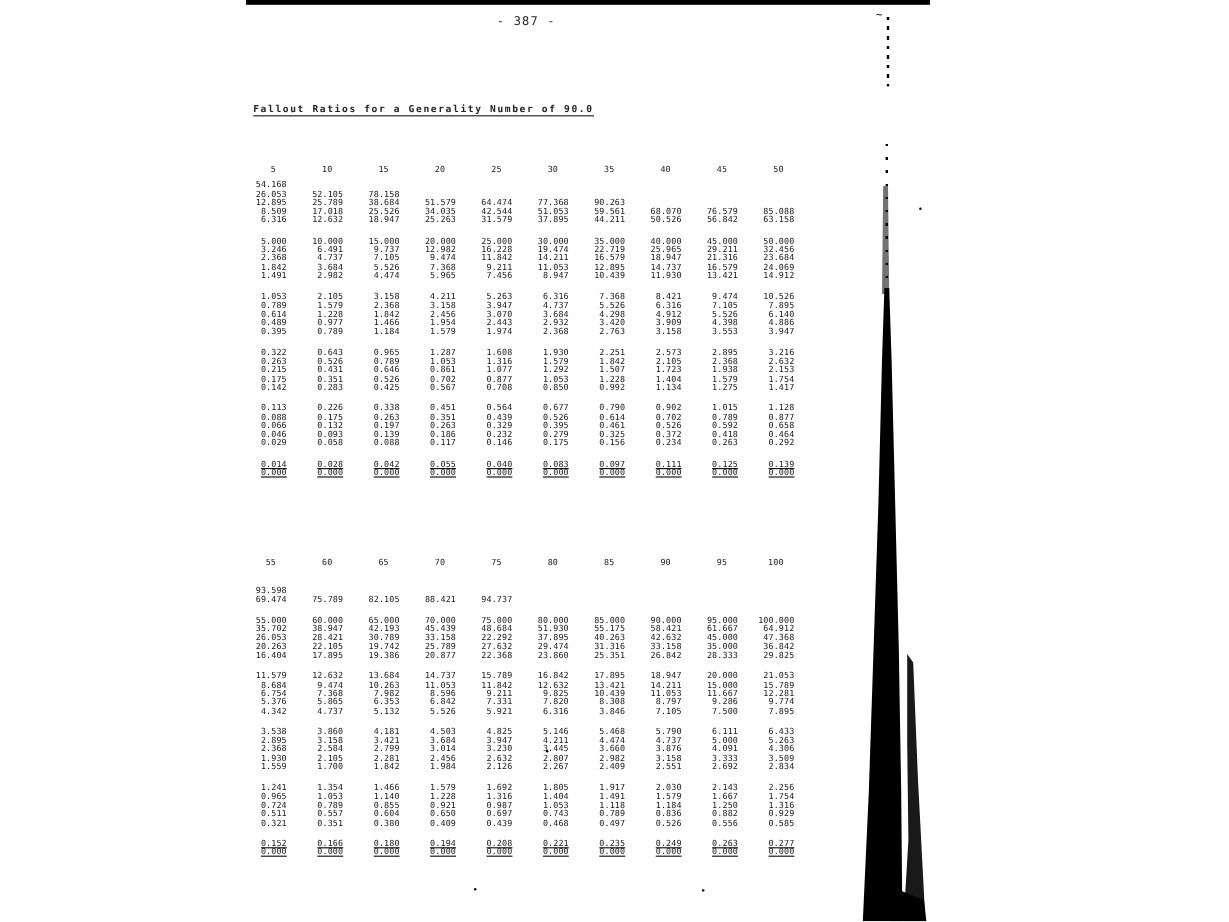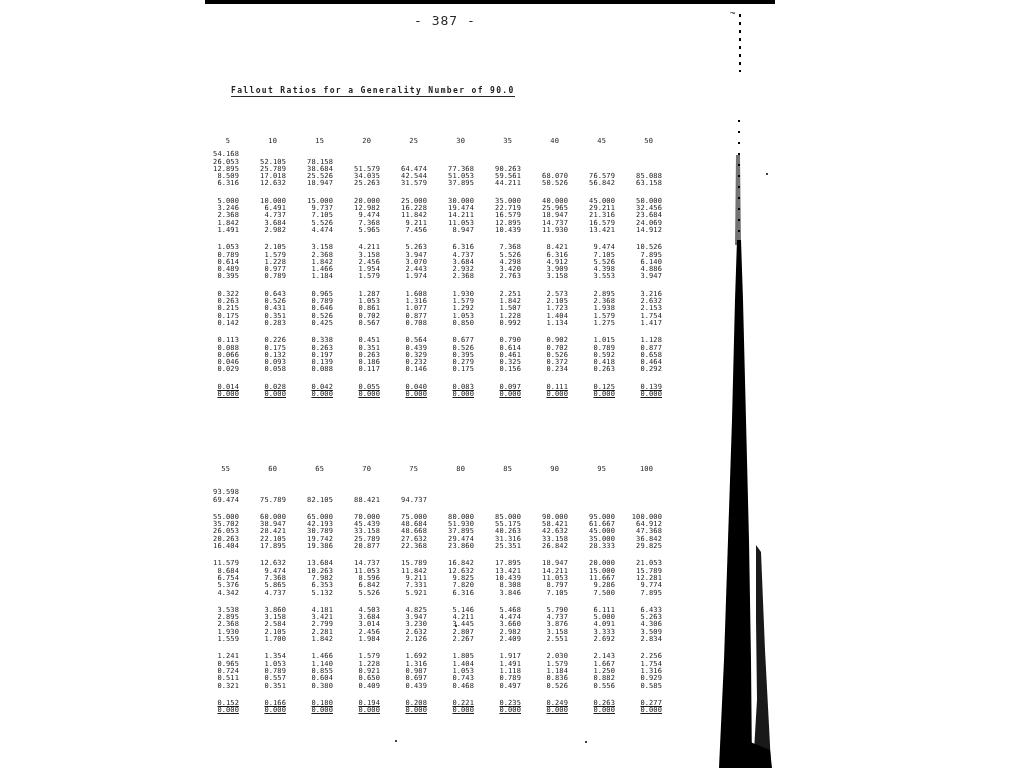--- a/index.html
+++ b/index.html
@@ -17,27 +17,27 @@
   .dash-line{position:absolute;left:739px;top:14px;width:2px;height:58px;
     background:repeating-linear-gradient(to bottom,#000 0 3px,transparent 3px 8px);}
   .dot-trail{position:absolute;left:738px;top:120px;width:2px;height:120px;
     background:repeating-linear-gradient(to bottom,#000 0 2px,transparent 2px 11px);}
   .tilde{position:absolute;left:730px;top:8px;font-size:9px;color:#000;}
   .speck{position:absolute;width:2px;height:2px;background:#000;border-radius:50%;}
   svg.right-band{position:absolute;left:0;top:0;pointer-events:none;}
 
   
   .page-number{
-    position:absolute;left:414px;top:13px;font-size:13px;letter-spacing:1px;
+    position:absolute;left:414px;top:13px;font-size:10px;letter-spacing:1px;
     color:#2a2a2a;
   }
   .doc-title{
     position:absolute;left:211px;top:86px;font-size:8px;font-weight:bold;
     letter-spacing:1.35px;border-bottom:1px solid #2a2a2a;padding-bottom:1px;
-    color:#222;white-space:nowrap;margin-left:20px;
+    color:#222;white-space:nowrap;
   }
 
   
   .table{position:absolute;left:200px;width:482px;}
   .table-1{top:138px;}
   .table-2{top:466px;}
   .num-row{display:flex;height:7.3px;line-height:7.3px;}
   .cell{
     display:inline-block;width:47px;box-sizing:border-box;text-align:right;
     padding-right:8px;font-size:7px;letter-spacing:0.1px;color:#181818;
@@ -477,21 +477,21 @@
             <span class="cell">55.175</span>
             <span class="cell">58.421</span>
             <span class="cell">61.667</span>
             <span class="cell">64.912</span>
           </div>
           <div class="num-row">
             <span class="cell">26.053</span>
             <span class="cell">28.421</span>
             <span class="cell">30.789</span>
             <span class="cell">33.158</span>
-            <span class="cell">48.668</span>
+            <span class="cell">22.292</span>
             <span class="cell">37.895</span>
             <span class="cell">40.263</span>
             <span class="cell">42.632</span>
             <span class="cell">45.000</span>
             <span class="cell">47.368</span>
           </div>
           <div class="num-row">
             <span class="cell">20.263</span>
             <span class="cell">22.105</span>
             <span class="cell">19.742</span>

